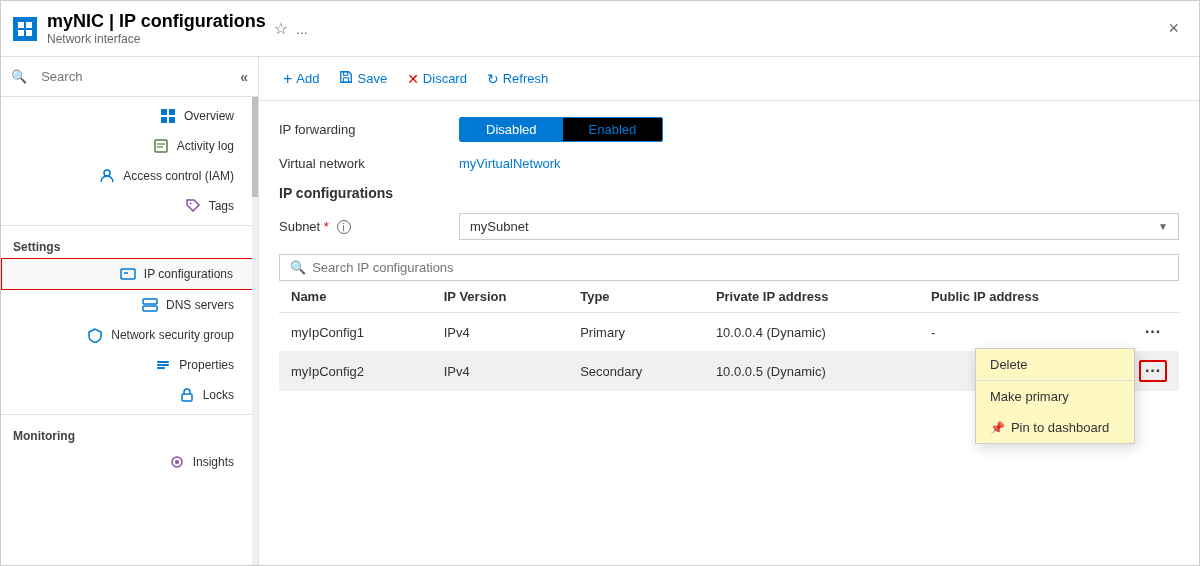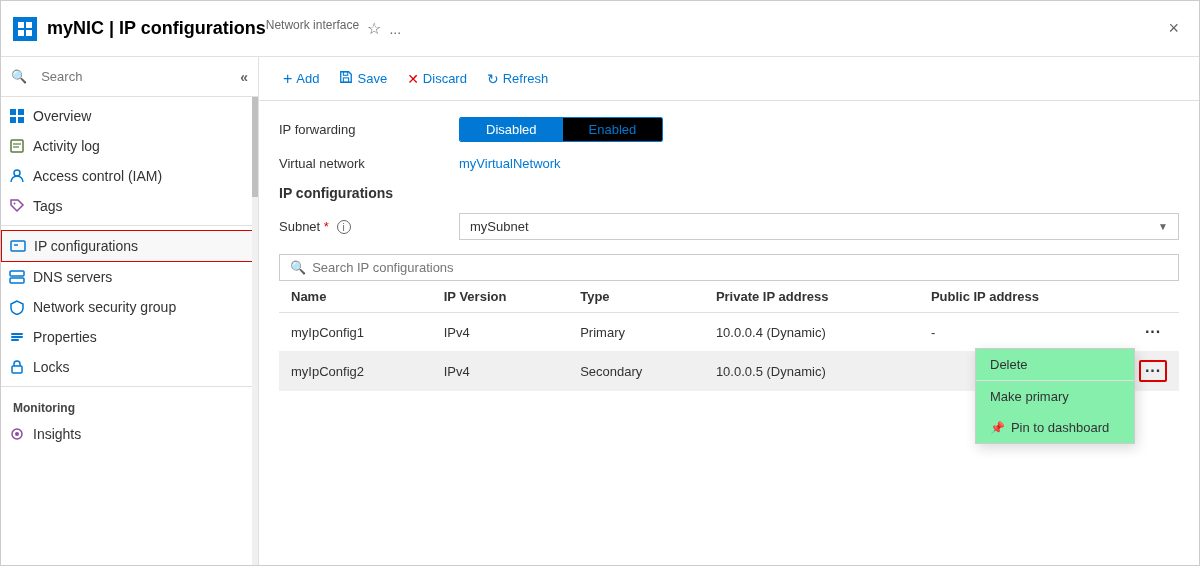--- a/index.html
+++ b/index.html
@@ -4,37 +4,37 @@
   <style>
     * { box-sizing: border-box; margin: 0; padding: 0; }
     body { font-family: 'Segoe UI', Arial, sans-serif; font-size: 13px; color: #333; background: #fff; overflow: hidden; }
 
     .window { width: 1200px; height: 566px; display: flex; flex-direction: column; border: 1px solid #ccc; background: #fff; position: relative; }
 
     
     .title-bar { display: flex; align-items: center; padding: 8px 12px; border-bottom: 1px solid #e0e0e0; min-height: 56px; }
     .title-icon { width: 24px; height: 24px; background: #0078d4; display: flex; align-items: center; justify-content: center; margin-right: 10px; flex-shrink: 0; }
     .title-icon svg { width: 16px; height: 16px; }
-    .title-text { display: flex; }
+    .title-text { display: flex; flex-direction: column; }
     .title-main { font-size: 18px; font-weight: 600; color: #000; }
     .title-sub { font-size: 12px; color: #666; }
     .title-actions { display: flex; align-items: center; margin-left: 8px; gap: 8px; }
     .title-actions span { color: #666; cursor: pointer; font-size: 16px; }
     .close-btn { margin-left: auto; cursor: pointer; font-size: 18px; color: #666; padding: 4px 8px; }
 
     
     .main-content { display: flex; flex: 1; overflow: hidden; }
 
     
     .sidebar { width: 258px; border-right: 1px solid #e0e0e0; display: flex; flex-direction: column; background: #fff; flex-shrink: 0; position: relative; }
     .search-box { display: flex; align-items: center; padding: 8px 10px; border-bottom: 1px solid #e0e0e0; gap: 6px; }
     .search-box input { border: 1px solid #ccc; padding: 4px 8px; width: 100%; font-size: 13px; outline: none; }
 
     .nav-list { overflow-y: auto; flex: 1; padding: 4px 0; }
-    .nav-item { display: flex; align-items: center; padding: 7px 8px; cursor: pointer; gap: 8px; color: #333; font-size: 14px; }
+    .nav-item { display: flex; align-items: center; padding: 7px 24px; cursor: pointer; gap: 8px; color: #333; font-size: 12px; justify-content: flex-end; }
     .nav-item.active { background: #e8e8e8; }
     .nav-section-title { padding: 10px 12px 4px; font-size: 12px; font-weight: 600; color: #444; text-transform: none; }
     .nav-item.active-border { border: 1px solid #d00; background: #f8f8f8; }
 
     .nav-icon { width: 16px; height: 16px; flex-shrink: 0; display: flex; align-items: center; justify-content: center; }
 
     
     .content-panel { flex: 1; display: flex; flex-direction: column; overflow: hidden; }
 
     
@@ -66,21 +66,21 @@
     .search-configs input { border: none; outline: none; font-size: 13px; flex: 1; }
 
     .table { width: 100%; border-collapse: collapse; }
     .table th { text-align: left; padding: 8px 12px; font-weight: 600; font-size: 13px; color: #333; border-bottom: 1px solid #e0e0e0; }
     .table td { padding: 8px 12px; font-size: 13px; color: #333; border-bottom: 1px solid #f0f0f0; }
     .table tr.selected-row { background: #e8f0fe; }
     .more-btn { cursor: pointer; color: #333; font-size: 16px; font-weight: 700; padding: 2px 6px; border-radius: 2px; display: inline-block; }
     .more-btn.active-btn { border: 2px solid #d00; padding: 0 4px; }
 
     
-    .context-menu { position: absolute; background: #86efac; border: 1px solid #ccc; box-shadow: 2px 4px 12px rgba(0,0,0,0.15); z-index: 100; min-width: 160px; }
+    .context-menu { position: absolute; background: #fef9c3; border: 1px solid #ccc; box-shadow: 2px 4px 12px rgba(0,0,0,0.15); z-index: 100; min-width: 160px; }
     .context-menu-item { padding: 8px 14px; cursor: pointer; font-size: 13px; display: flex; align-items: center; gap: 6px; }
     .context-menu-item.delete-item { color: #333; border-bottom: 1px solid #e0e0e0; }
 
     .info-icon { display: inline-flex; align-items: center; justify-content: center; width: 14px; height: 14px; border-radius: 50%; border: 1px solid #666; font-size: 10px; color: #666; margin-left: 4px; cursor: pointer; }
 
     .required-star { color: #d00; }
 
     
     .sidebar-divider { height: 1px; background: #e0e0e0; margin: 4px 0; }
   </style>
@@ -163,20 +163,21 @@
           <span class="nav-icon">
             <svg width="16" height="16" viewBox="0 0 16 16">
                 <path d="M2 2h7l5 5-6 6-6-6V2z" fill="none" stroke="#8b4da0" stroke-width="1.5"></path>
                 <circle cx="5.5" cy="5.5" r="1" fill="#8b4da0"></circle>
               </svg>
           </span>
           <span>Tags</span>
         </div>
 
         <div class="sidebar-divider"></div>
+        <div class="nav-section-title">Settings</div>
 
         <div class="nav-item active active-border" style="border:1px solid #d00;background:#f8f8f8;">
           <span class="nav-icon">
             <svg width="16" height="16" viewBox="0 0 16 16">
                 <rect x="1" y="3" width="14" height="10" rx="1" fill="none" stroke="#0078d4" stroke-width="1.5"></rect>
                 <line x1="4" y1="7" x2="8" y2="7" stroke="#0078d4" stroke-width="1.5"></line>
               </svg>
           </span>
           <span>IP configurations</span>
         </div>

